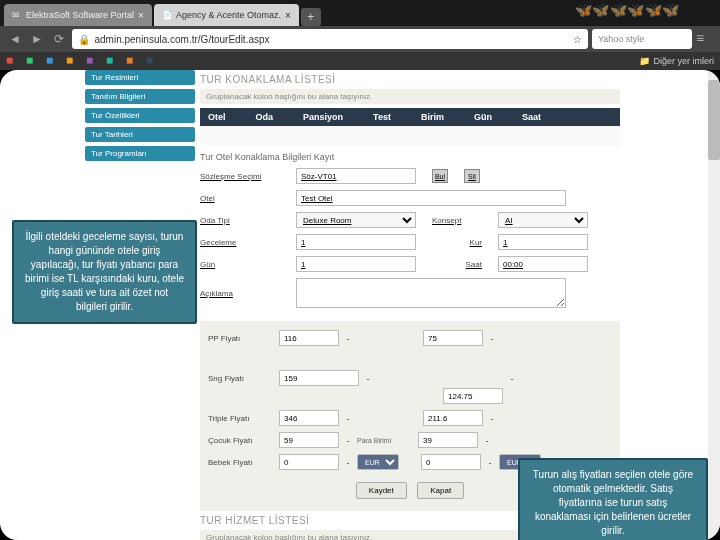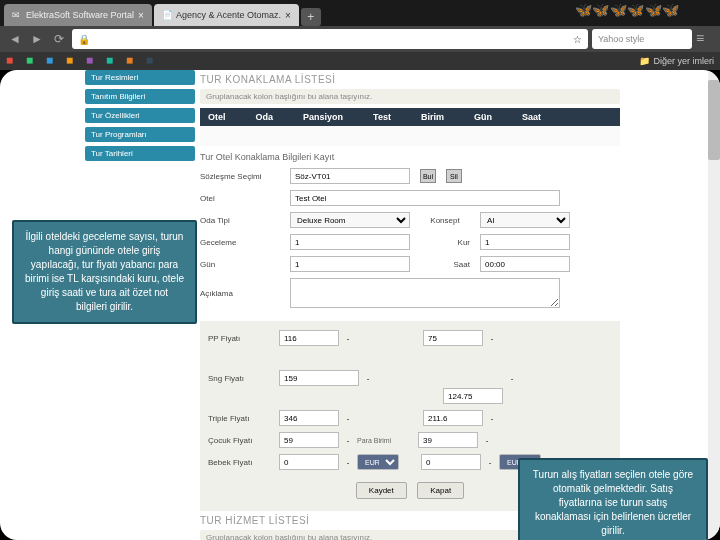--- a/index.html
+++ b/index.html
@@ -33,21 +33,21 @@
 .sidebar { position: absolute; left: 85px; top: 0; width: 110px; }
 .side-item { background: #2a8ba8; color: #fff; font-size: 8px; padding: 3px 6px; margin-bottom: 4px; border-radius: 2px; }
 
 .main-area { position: absolute; left: 200px; top: 0; width: 420px; }
 .section-title { font-size: 10px; color: #999; padding: 4px 0; letter-spacing: 0.5px; }
 .hint-bar { background: #f0f0e8; font-size: 8px; color: #888; padding: 3px 6px; border-radius: 2px; margin-bottom: 4px; }
 
 .dark-header { background: #2b3a4a; display: flex; padding: 4px 8px; gap: 30px; }
 .dark-header span { color: #fff; font-size: 9px; font-weight: bold; }
 .form-title { font-size: 9px; color: #666; padding: 6px 0 3px; }
-.form-row { display: flex; align-items: center; padding: 3px 0; gap: 10px; font-size: 8px; }
+.form-row { display: flex; align-items: center; padding: 3px 0; gap: 16px; font-size: 8px; text-decoration: underline; }
 .form-label { width: 80px; color: #444; font-size: 8px; }
 .form-input { border: 1px solid #bbb; height: 16px; padding: 1px 4px; font-size: 8px; background: #fff; }
 .form-select { border: 1px solid #bbb; height: 16px; padding: 0 2px; font-size: 8px; background: #f8f8f8; }
 .tiny-btn { background: #d0d0d0; border: 1px solid #888; width: 16px; height: 14px; font-size: 7px; display: inline-flex; align-items: center; justify-content: center; }
 
 .price-block { background: #f0f0ea; padding: 6px 8px; margin-top: 10px; }
 .price-header { display: flex; font-size: 8px; font-weight: bold; color: #555; }
 .price-header .col { flex: 1; text-align: center; }
 .price-row { display: flex; align-items: center; padding: 3px 0; gap: 6px; }
 .price-label { width: 65px; font-size: 8px; color: #444; }
@@ -79,20 +79,21 @@
     </div>
     <div class="new-tab">+</div>
     <div class="butterflies">🦋🦋🦋🦋🦋🦋</div>
   </div>
   <div class="url-row">
     <div class="nav-btn">◄</div>
     <div class="nav-btn">►</div>
     <div class="nav-btn">⟳</div>
     <div class="url-bar">
       <span>🔒</span>
+      <span>admin.peninsula.com.tr/G/tourEdit.aspx</span>
       <span style="margin-left:auto">☆</span>
     </div>
     <div class="search-box">
       <span>Yahoo style</span>
     </div>
     <div class="menu-icon">≡</div>
   </div>
 </div>
 
 <div class="bookmarks-row">
@@ -113,22 +114,22 @@
 <div class="page-scroll">
   <div class="scrollbar">
     <div class="scroll-thumb"></div>
   </div>
 
   <div class="page-content">
     <div class="sidebar">
       <div class="side-item"><span>Tur Resimleri</span></div>
       <div class="side-item"><span>Tanıtım Bilgileri</span></div>
       <div class="side-item"><span>Tur Özellikleri</span></div>
+      <div class="side-item"><span>Tur Tarihleri</span></div>
       <div class="side-item"><span>Tur Programları</span></div>
-      <div class="side-item"><span>Tur Tarihleri</span></div>
     </div>
 
     <div class="main-area">
       <div class="section-title">TUR KONAKLAMA LİSTESİ</div>
       <div class="hint-bar">Gruplanacak kolon başlığını bu alana taşıyınız.</div>
       <div class="dark-header">
         <span>Otel</span>
         <span>Oda</span>
         <span>Pansiyon</span>
         <span>Test</span>
@@ -148,21 +149,21 @@
       </div>
 
       <div class="form-row">
         <div class="form-label">Otel</div>
         <input class="form-input" style="width: 270px;" value="Test Otel">
       </div>
 
       <div class="form-row">
         <div class="form-label">Oda Tipi</div>
         <select class="form-select" style="width:120px"><option>Deluxe Room</option></select>
-        <div class="form-label" style="width:50px;text-align:center">Konsept</div>
+        <div class="form-label" style="width:50px;text-align:left">Konsept</div>
         <select class="form-select" style="width:90px"><option>AI</option></select>
       </div>
 
       <div class="form-row">
         <div class="form-label">Geceleme</div>
         <input class="form-input" style="width: 120px;" value="1">
         <div class="form-label" style="width:50px;text-align:right">Kur</div>
         <input class="form-input" style="width: 90px;" value="1">
       </div>
 

